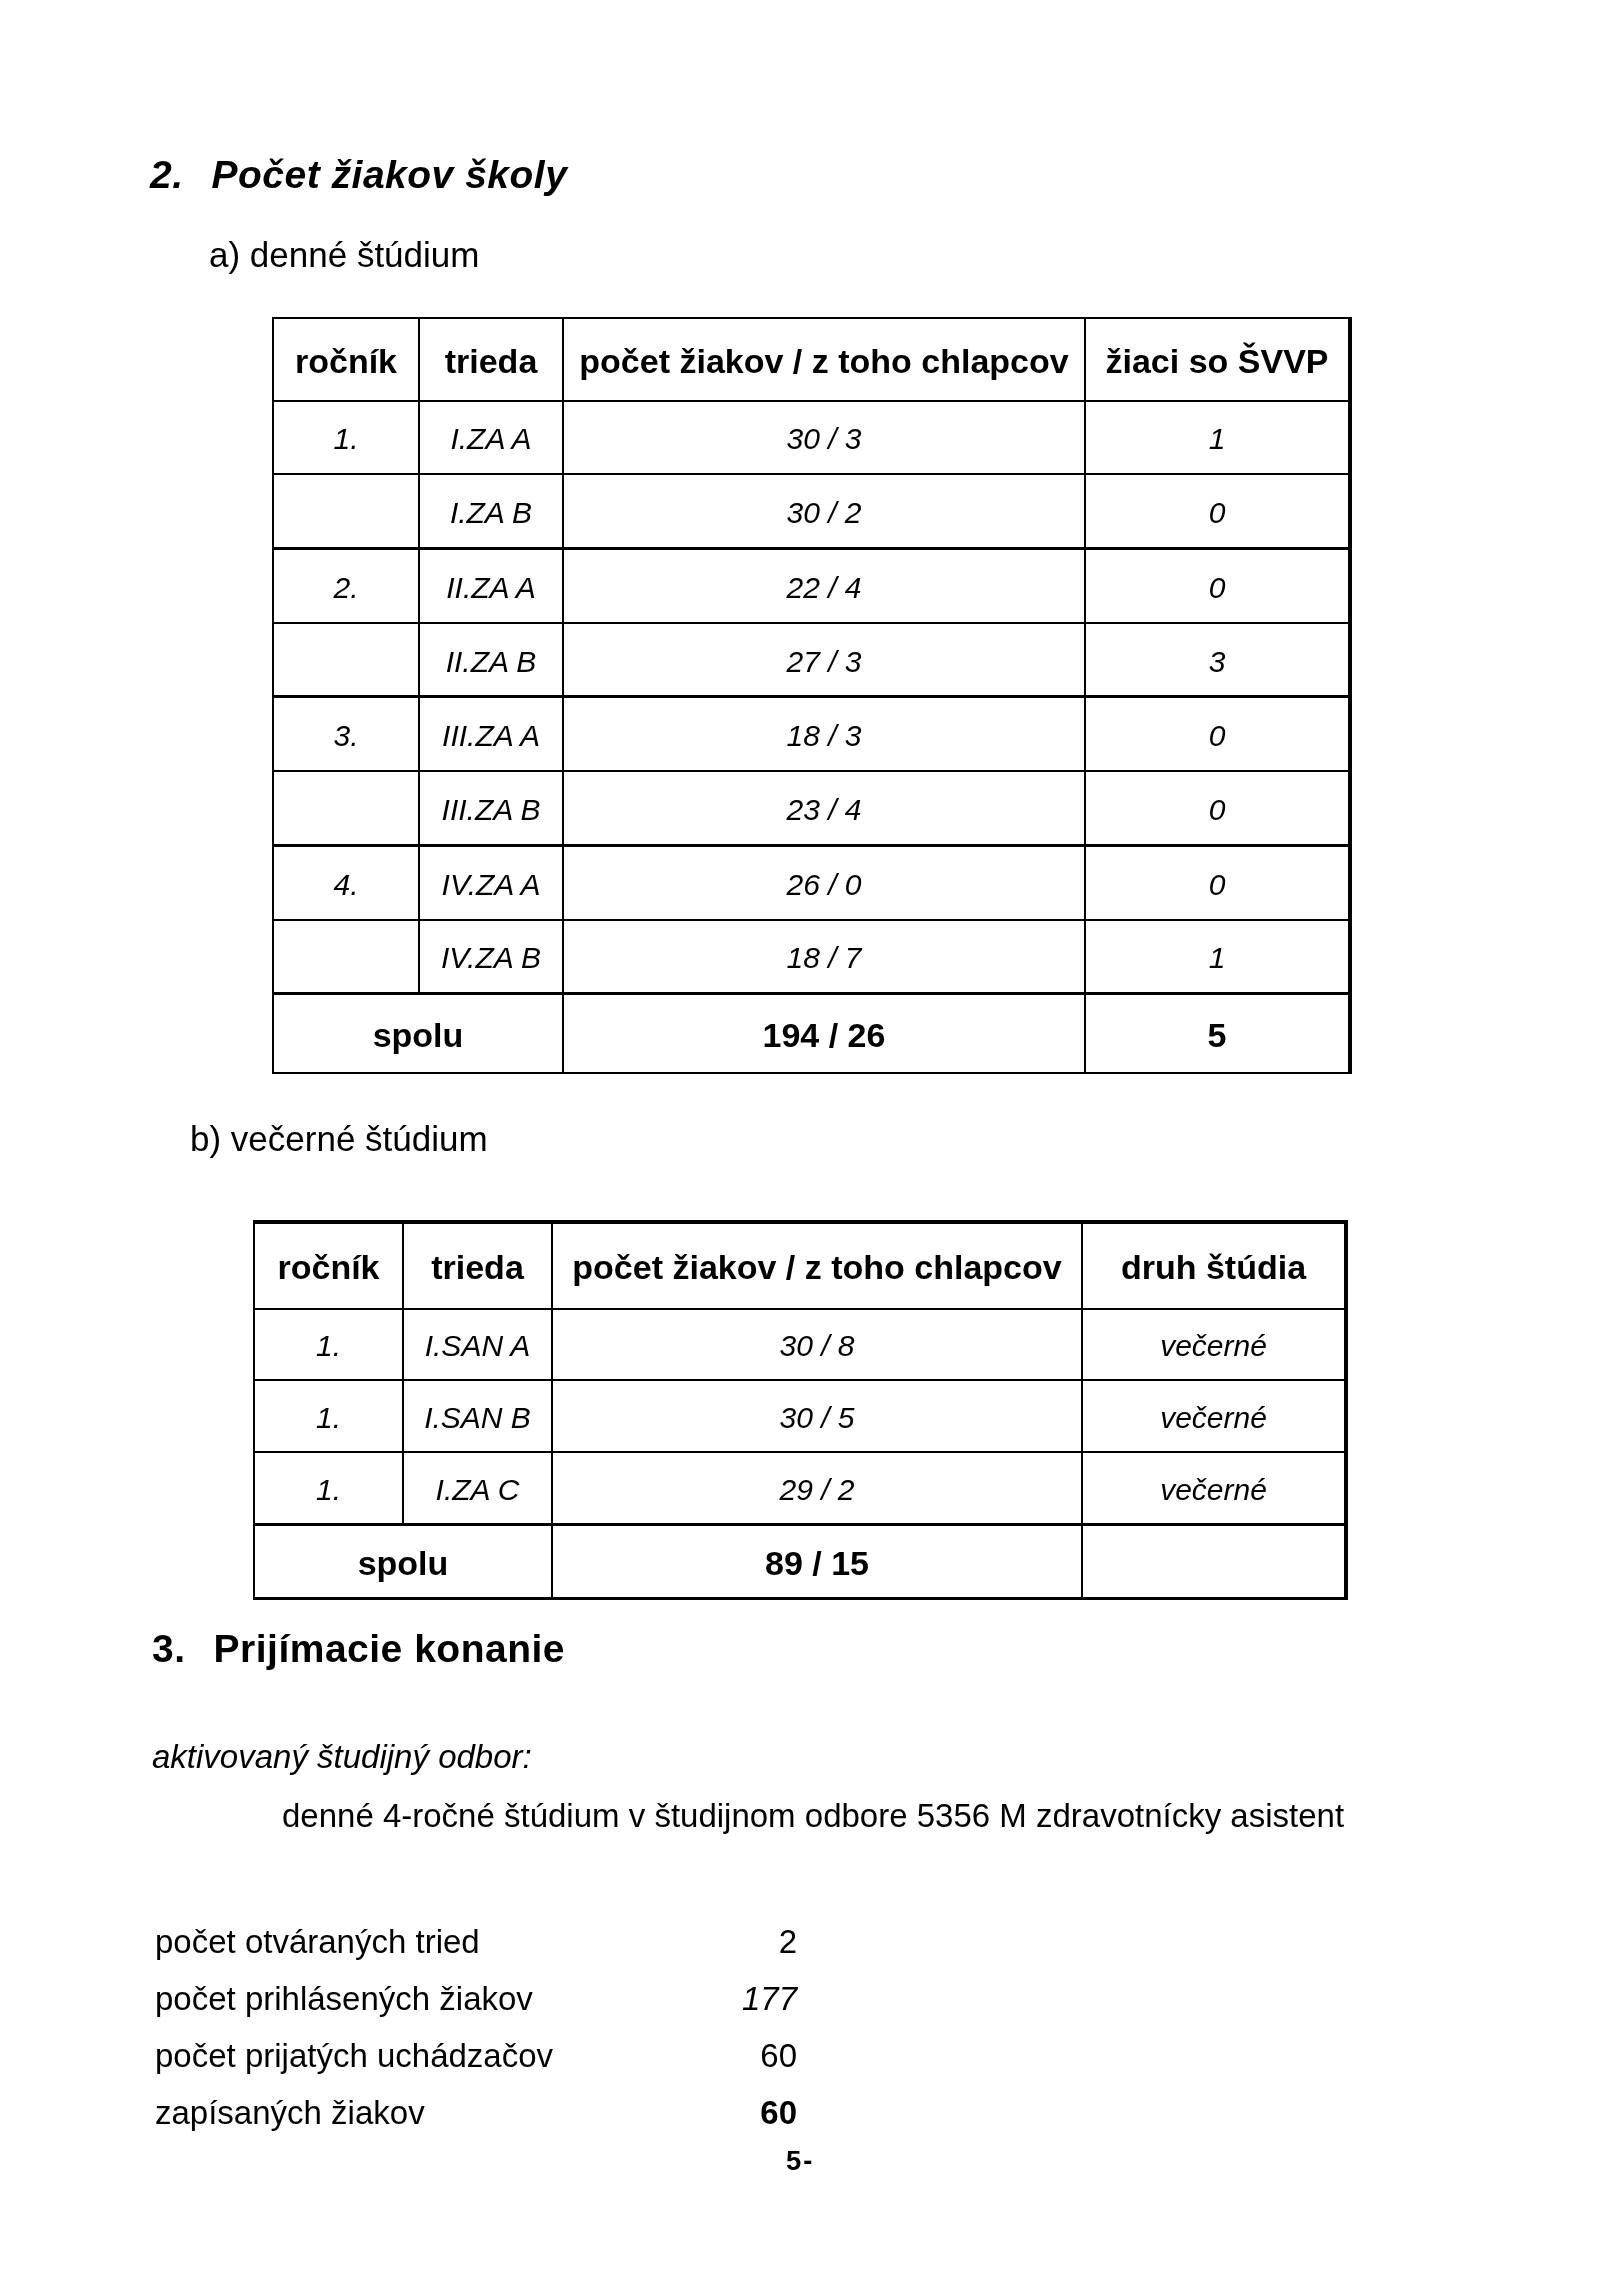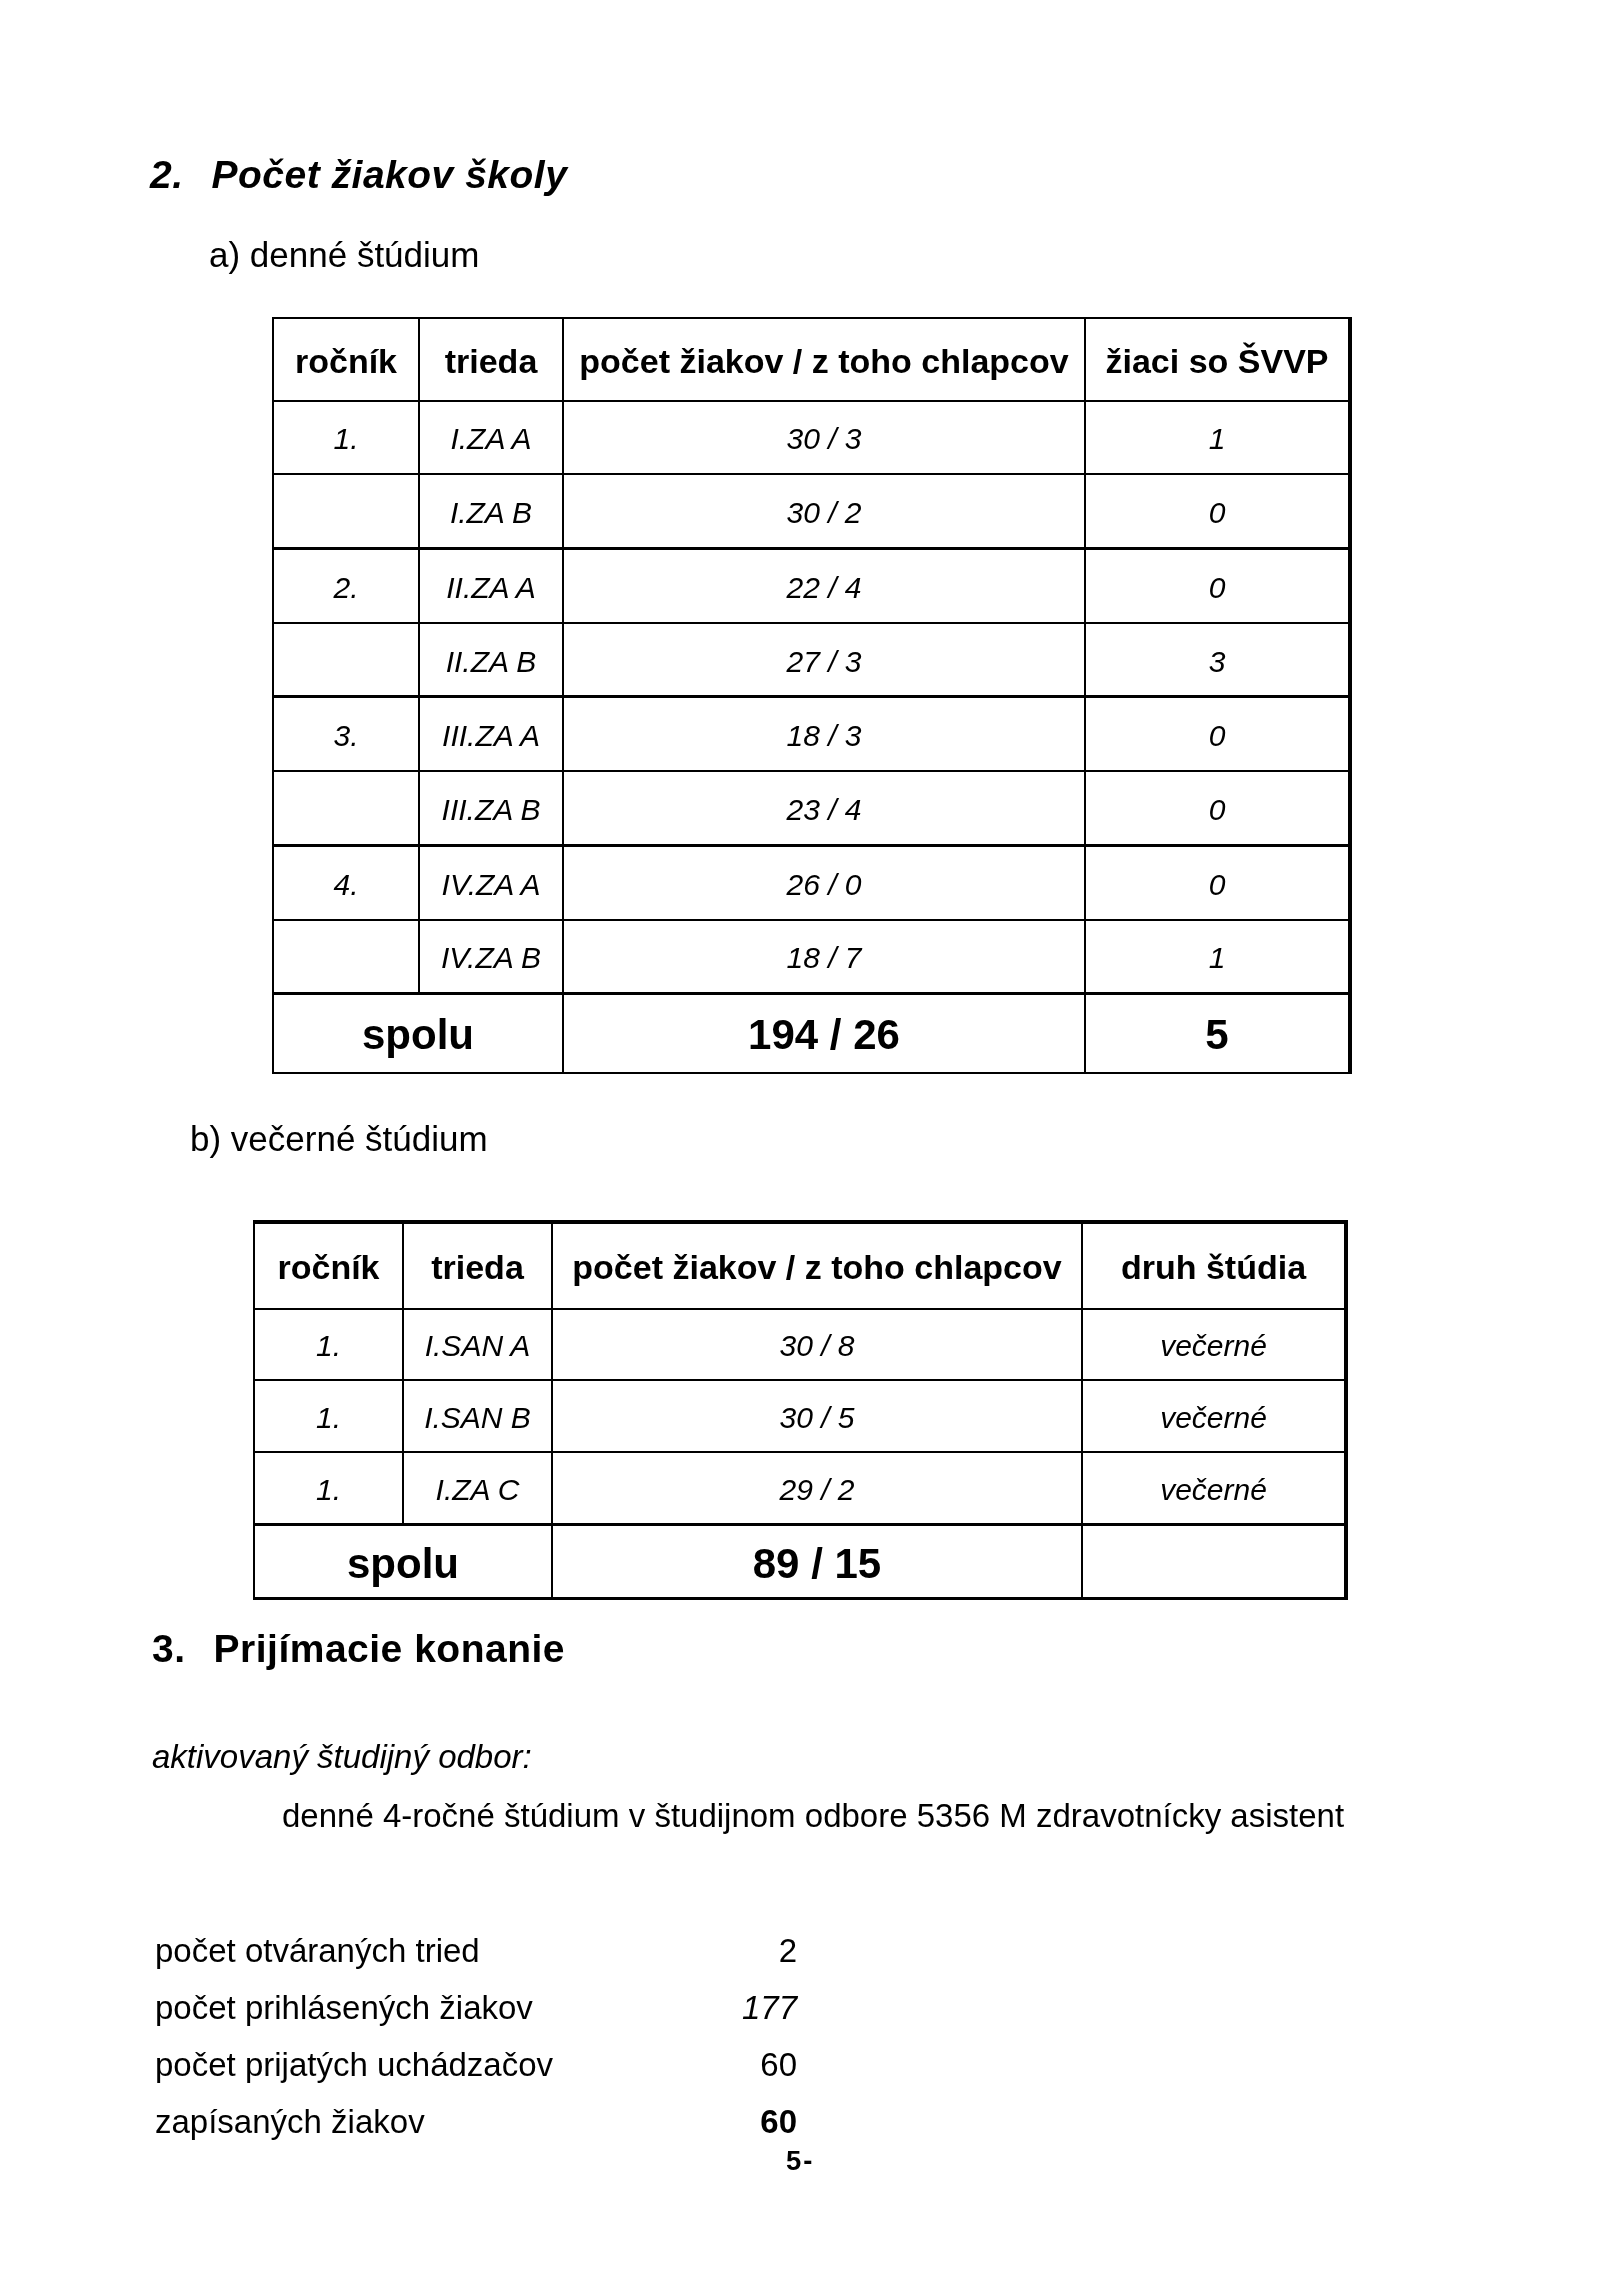--- a/index.html
+++ b/index.html
@@ -54,21 +54,21 @@
     border-radius: 32px;
   }
   .tbl td {
     font-size: 30px;
     font-style: italic;
   }
   .tbl tr.group-end td { border-bottom-width: 3.9px; }
   .tbl tr.total td {
     font-style: normal;
     font-weight: bold;
-    font-size: 42px;
+    font-size: 34px;
     border-top-width: 3.9px;
   }
 
   #table-a {
     left: 272px; top: 317px; width: 1077px;
     border: 2.9px solid #000;
     border-right-width: 4.9px;
   }
   #table-a th { height: 65px; }
   #table-a td { height: 56px; }
@@ -103,21 +103,21 @@
   
   #stats {
     position: absolute;
     left: 155px; top: 1913px;
     width: 642px;
     font-size: 33px;
   }
   .stat-row {
     display: flex;
     justify-content: space-between;
-    align-items: flex-end;
+    align-items: center;
     height: 57px;
   }
   .stat-value.v-italic { font-style: italic; }
   .stat-value.v-bold { font-weight: bold; }
 
   
   #footer {
     position: absolute;
     left: 0; right: 19.6px; top: 2145px;
     text-align: center;

